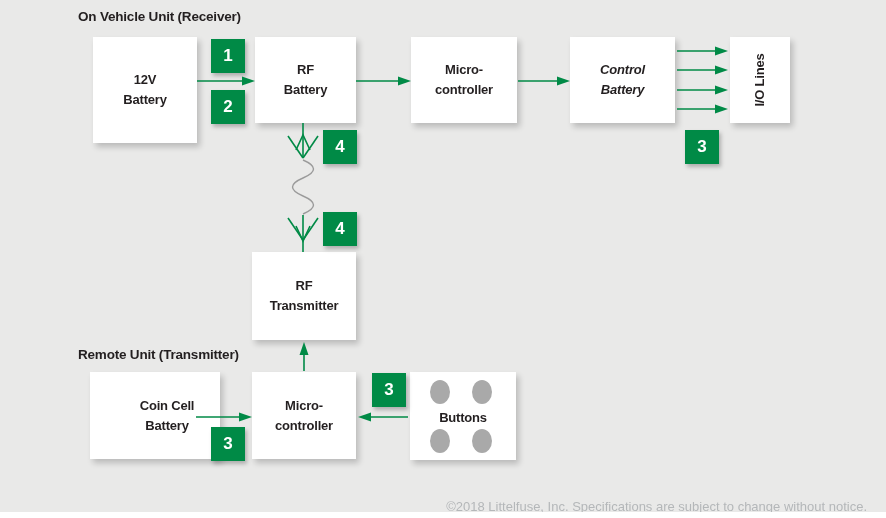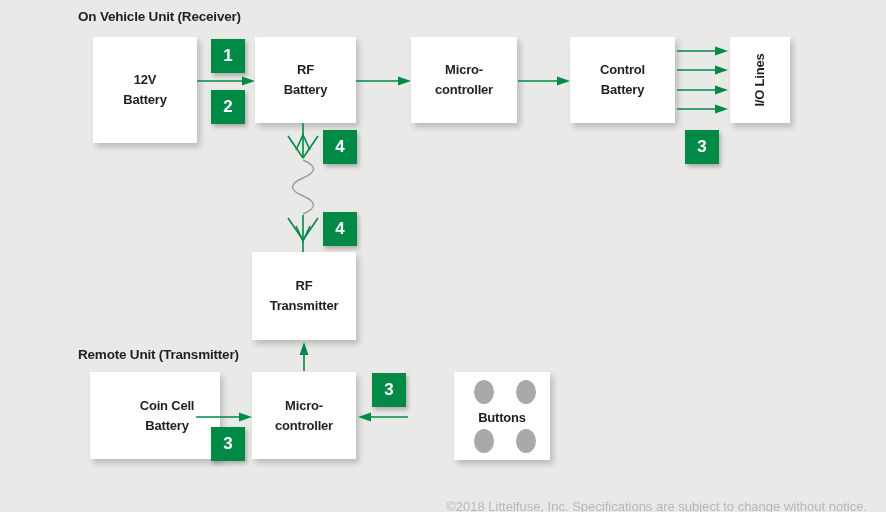--- a/index.html
+++ b/index.html
@@ -103,21 +103,21 @@
   <div class="box" style="left:255px;top:37px;width:101px;height:86px;">
     <span>RF</span>
     <span>Battery</span>
   </div>
 
   <div class="box" style="left:411px;top:37px;width:106px;height:86px;">
     <span>Micro-</span>
     <span>controller</span>
   </div>
 
-  <div class="box" style="left:570px;top:37px;width:105px;height:86px;">
+  <div class="box" style="left:570px;top:37px;width:105px;height:86px;font-style:italic;">
     <span>Control</span>
     <span>Battery</span>
   </div>
 
   <div class="box" style="left:730px;top:37px;width:60px;height:86px;">
     <span class="io-label">I/O Lines</span>
   </div>
 
   <div class="box" style="left:252px;top:252px;width:104px;height:88px;">
     <span>RF</span>
@@ -127,21 +127,21 @@
   <div class="box" style="left:90px;top:372px;width:106px;height:87px;padding-left:24px;">
     <span>Coin Cell</span>
     <span>Battery</span>
   </div>
 
   <div class="box" style="left:252px;top:372px;width:104px;height:87px;">
     <span>Micro-</span>
     <span>controller</span>
   </div>
 
-  <div class="box" style="left:410px;top:372px;width:96px;height:88px;margin-left:44px;">
+  <div class="box" style="left:410px;top:372px;width:106px;height:88px;">
     <div class="dot" style="left:20px;top:8px;"></div>
     <div class="dot" style="left:62px;top:8px;"></div>
     <div class="dot" style="left:20px;top:57px;"></div>
     <div class="dot" style="left:62px;top:57px;"></div>
     <div class="buttons-label">Buttons</div>
   </div>
 
   <div class="badge" style="left:211px;top:39px;">1</div>
   <div class="badge" style="left:211px;top:90px;">2</div>
   <div class="badge" style="left:685px;top:130px;">3</div>

